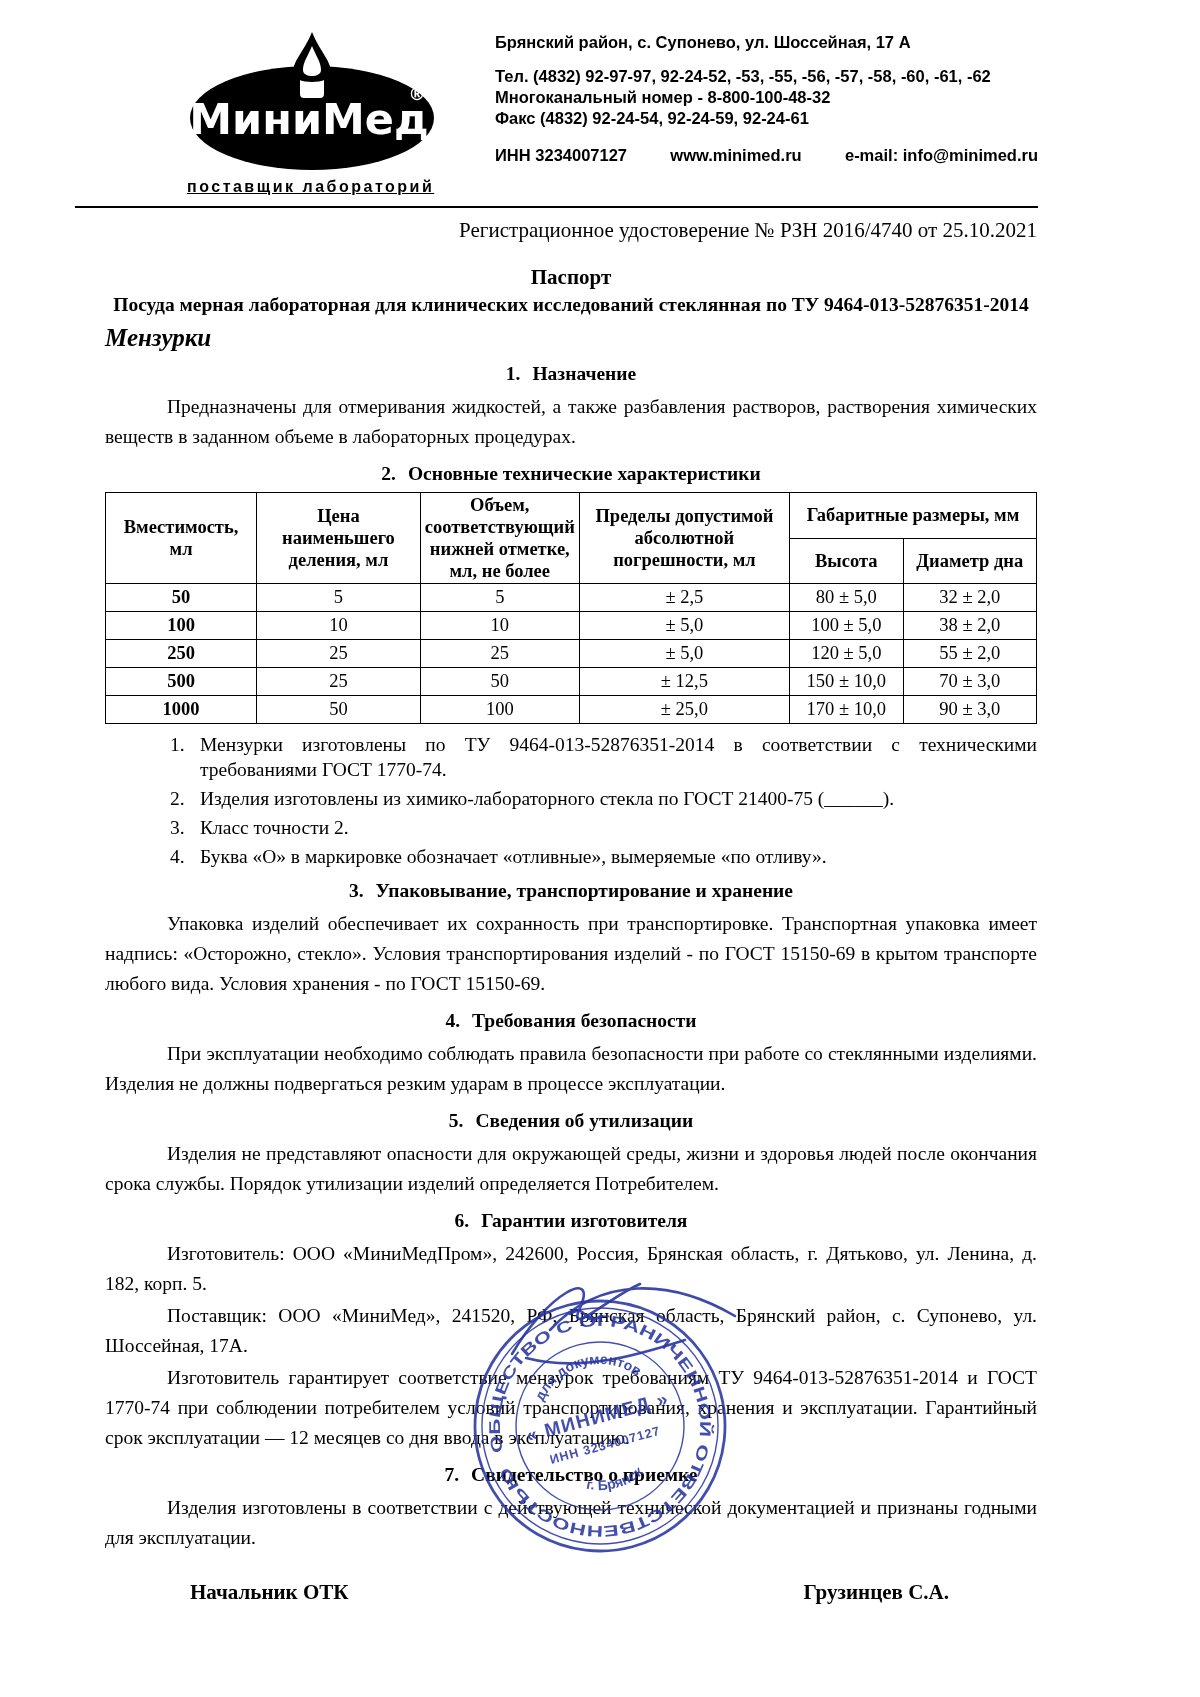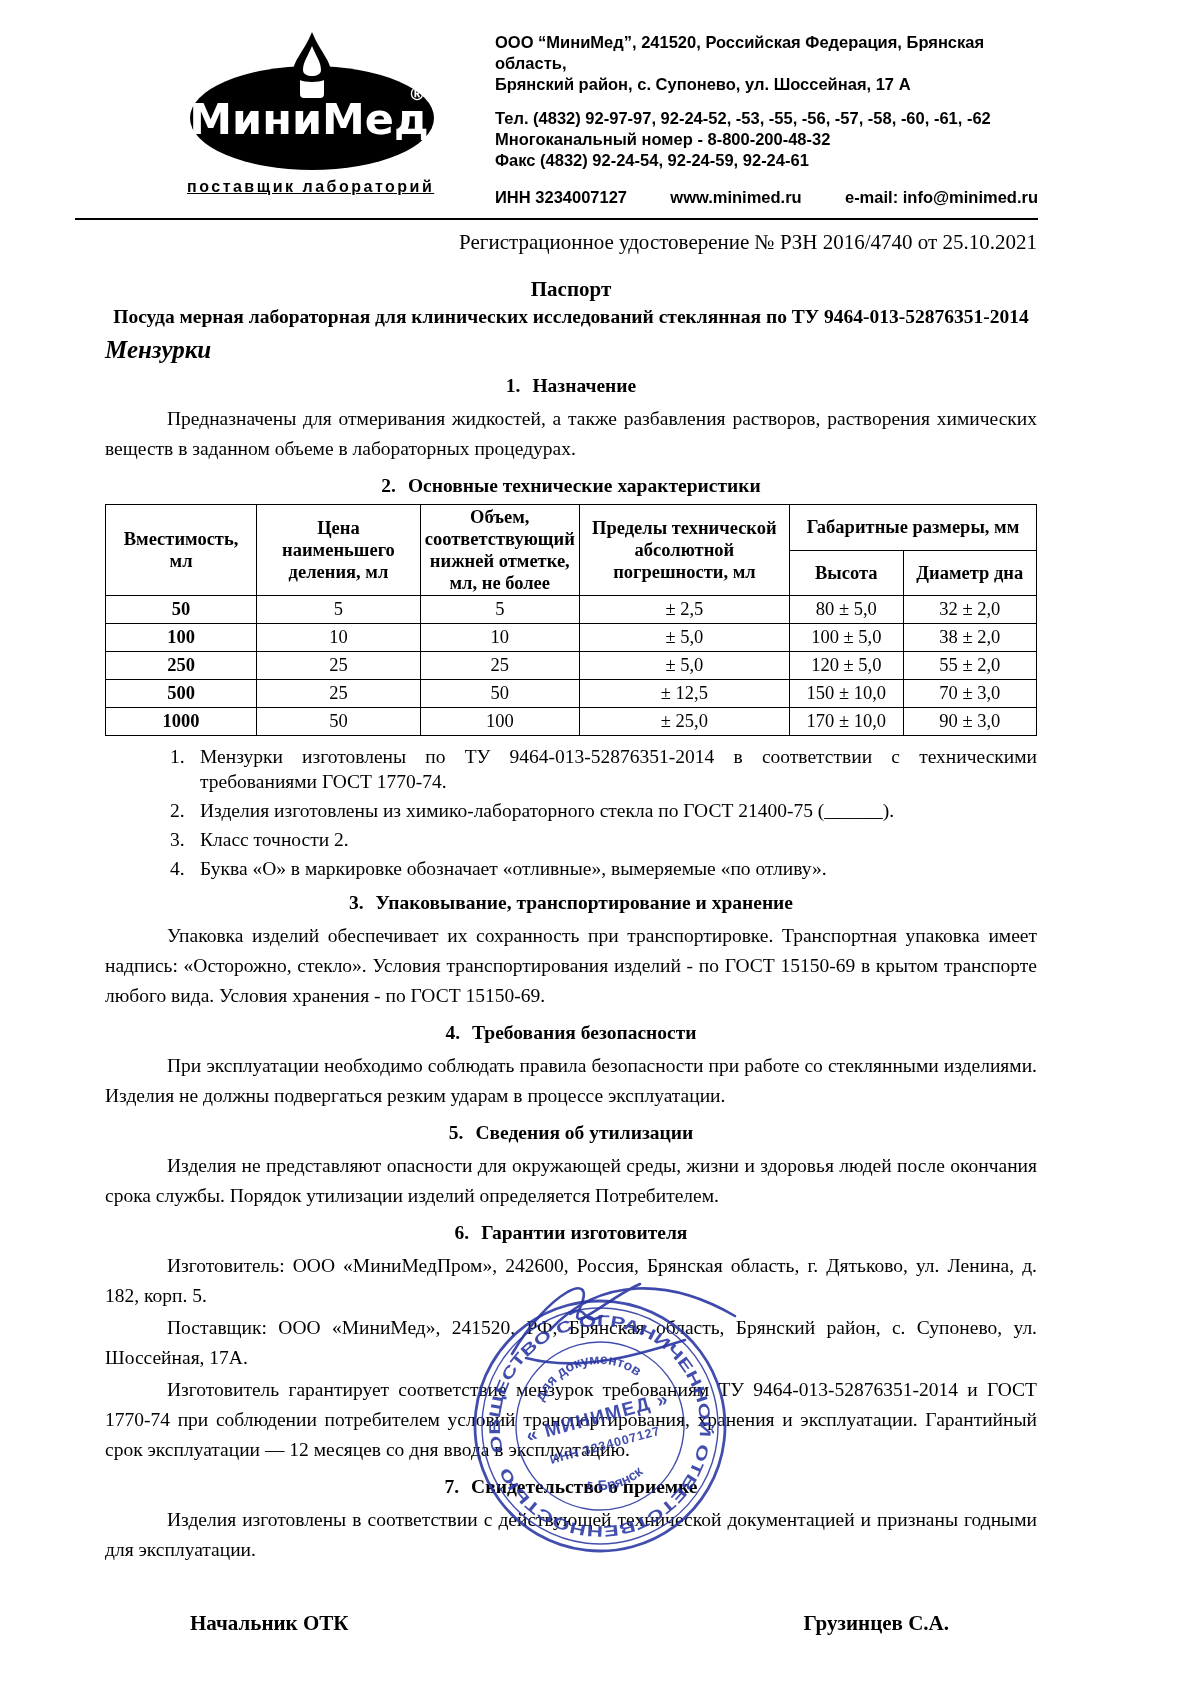--- a/index.html
+++ b/index.html
@@ -25,21 +25,21 @@
   table{border-collapse:collapse;margin-top:4px;}
   th,td{border:1.5px solid #000;text-align:center;vertical-align:middle;padding:1px 4px;}
   th{font-size:18.5px;font-weight:bold;line-height:22px;}
   td{font-size:18.5px;height:25px;}
   tbody td:first-child{font-weight:bold;}
 
   .notes{margin-top:8px;}
   .note{position:relative;font-size:19.5px;line-height:25px;text-align:justify;padding-left:95px;margin:4px 0;}
   .note .num{position:absolute;left:65px;}
 
-  .signoff{display:flex;justify-content:space-between;font-weight:bold;font-size:21px;margin-top:46px;padding:0 88px 0 85px;}
+  .signoff{display:flex;justify-content:space-between;font-weight:bold;font-size:21px;margin-top:27px;padding:0 88px 0 85px;}
 
   .stamp-overlay{position:absolute;left:430px;top:1258px;width:380px;height:330px;pointer-events:none;}
   .stamp-text{font-family:"Liberation Sans",sans-serif;font-weight:bold;}
 </style>
 </head>
 <body>
 
 <div class="page">
 
   <div class="header">
@@ -50,25 +50,24 @@
           <rect x="113" y="48" width="24" height="24" rx="4" fill="#fff"></rect>
           <path d="M125,6 C117,26 106,34 106,47 C106,59 144,59 144,47 C144,34 133,26 125,6 Z" fill="#000"></path>
           <path d="M125,20 C121,30 116,36 116,44 C116,52 134,52 134,44 C134,36 129,30 125,20 Z" fill="#fff"></path>
         </g>
         <text x="122" y="108" text-anchor="middle" font-family="DejaVu Sans, sans-serif" font-weight="bold" font-size="43" fill="#ffffff">МиниМед</text>
         <text x="230" y="74" text-anchor="middle" font-family="DejaVu Sans, sans-serif" font-weight="bold" font-size="17" fill="#ffffff">®</text>
       </svg>
       <div class="tagline">поставщик лабораторий</div>
     </div>
     <div class="contact">
-      <div>ООО “МиниМед”, 241520, Российская Федерация, Брянская область,</div>
       <div>Брянский район, с. Супонево, ул. Шоссейная, 17 А</div>
       <div class="gap"></div>
       <div>Тел. (4832) 92-97-97, 92-24-52, -53, -55, -56, -57, -58, -60, -61, -62</div>
-      <div>Многоканальный номер - 8-800-200-48-32</div>
+      <div>Многоканальный номер - 8-800-100-48-32</div>
       <div>Факс (4832) 92-24-54, 92-24-59, 92-24-61</div>
       <div class="inn-row">
         <span>ИНН 3234007127</span>
         <span>www.minimed.ru</span>
         <span>e-mail: info@minimed.ru</span>
       </div>
     </div>
   </div>
 
   <div class="registration">Регистрационное удостоверение № РЗН 2016/4740 от 25.10.2021</div>
@@ -94,21 +93,21 @@
           <col style="width:157px">
           <col style="width:213px">
           <col style="width:115px">
           <col style="width:135px">
       </colgroup>
       <thead>
         <tr>
           <th rowspan="2">Вместимость, мл</th>
           <th rowspan="2">Цена наименьшего деления, мл</th>
           <th rowspan="2">Объем, соответствующий нижней отметке, мл, не более</th>
-          <th rowspan="2">Пределы технической абсолютной погрешности, мл</th>
+          <th rowspan="2">Пределы допустимой абсолютной погрешности, мл</th>
           <th colspan="2">Габаритные размеры, мм</th>
         </tr>
         <tr>
           <th>Высота</th>
           <th>Диаметр дна</th>
         </tr>
       </thead>
       <tbody>
         <tr>
           <td>50</td>

